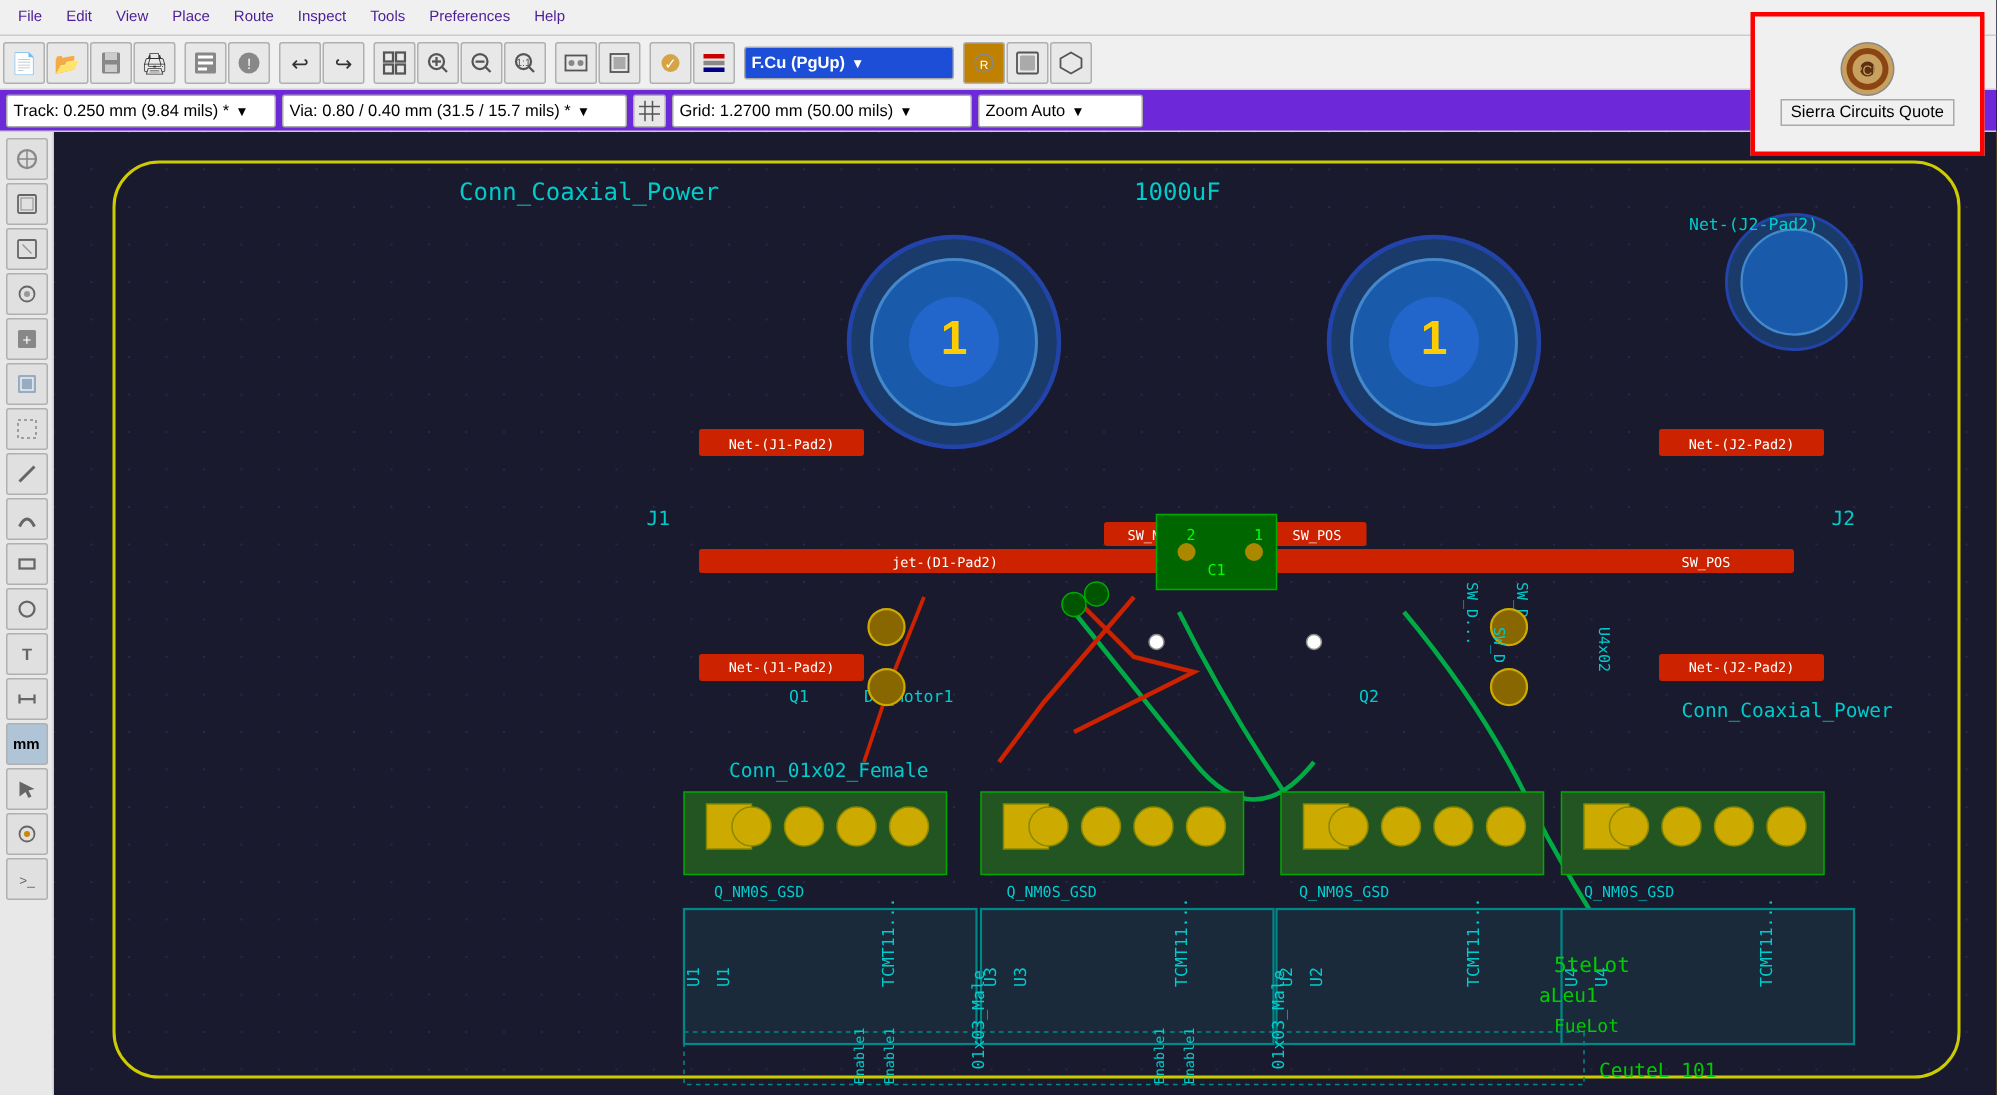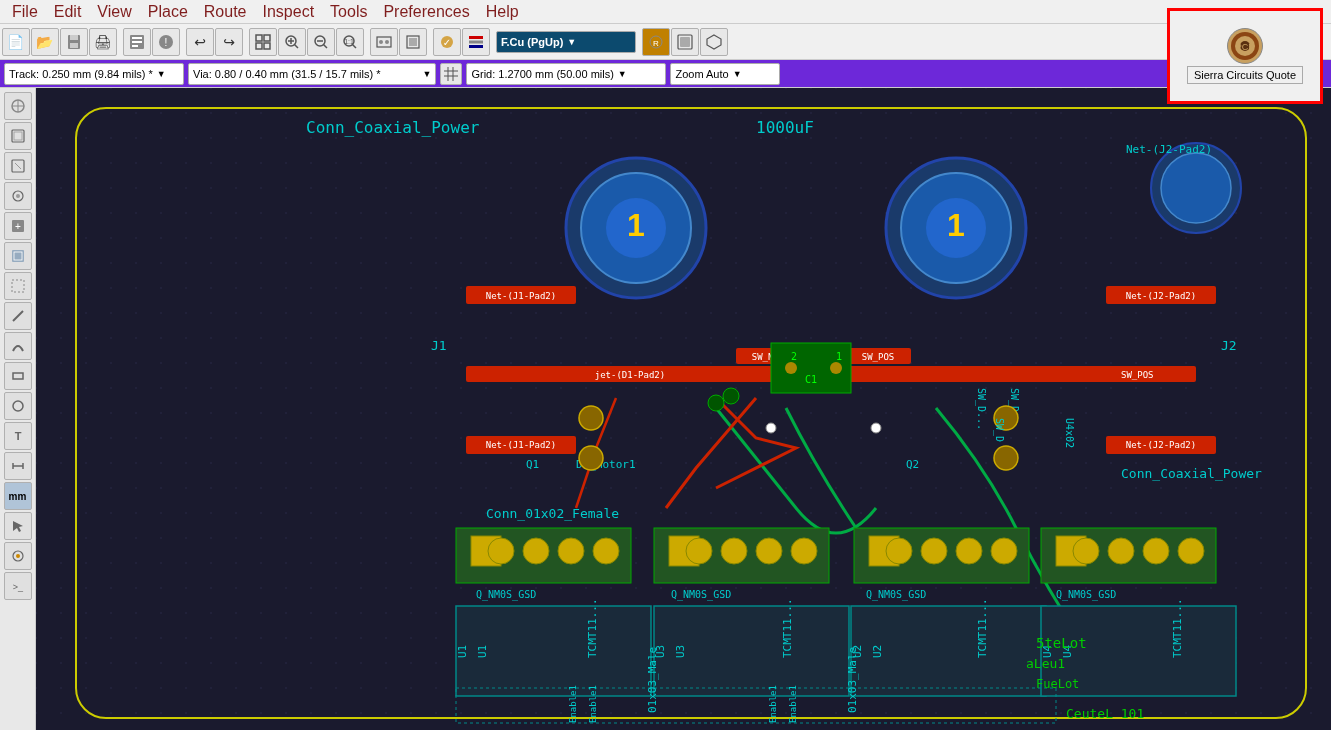--- a/index.html
+++ b/index.html
@@ -10,22 +10,22 @@
       background: #f0f0f0;
       border-bottom: 1px solid #ccc;
       display: flex;
       align-items: center;
       height: 24px;
       padding: 0 4px;
     }
     .menu-item {
       padding: 2px 8px;
       cursor: pointer;
-      font-size: 16px;
-      color: #7f1d1d;
+      font-size: 10px;
+      color: #4c1d95;
     }
 
     
     #toolbar {
       background: #f0f0f0;
       border-bottom: 1px solid #ccc;
       display: flex;
       align-items: center;
       height: 36px;
       padding: 0 2px;
@@ -243,21 +243,21 @@
   </div>
   <div class="tb-btn">
     <svg width="16" height="16" viewBox="0 0 16 16">
         <rect x="1" y="2" width="14" height="3" fill="#c00"></rect>
         <rect x="1" y="6.5" width="14" height="3" fill="#888"></rect>
         <rect x="1" y="11" width="14" height="3" fill="#008"></rect>
       </svg>
   </div>
   <div class="tb-sep"></div>
 
-  <div class="status-dropdown" style="min-width: 140px; background:#0c4a6e; color:white; font-weight:bold;">
+  <div class="status-dropdown" style="min-width: 140px; background:#1d4ed8; color:white; font-weight:bold;">
     <span>F.Cu (PgUp)</span>
     <span class="arrow">▼</span>
   </div>
   <div class="tb-sep"></div>
   <div class="tb-btn" style="background:#c08000;">
     <svg width="16" height="16" viewBox="0 0 16 16">
         <circle cx="8" cy="8" r="6" fill="#c08000" stroke="#888"></circle>
         <text x="8" y="12" text-anchor="middle" fill="white" font-size="8">R</text>
       </svg>
   </div>
@@ -272,21 +272,21 @@
         <polygon points="8,1 15,5 15,11 8,15 1,11 1,5" fill="none" stroke="#555" stroke-width="1.2"></polygon>
       </svg>
   </div>
 </div>
 
 <div id="statusbar">
   <div class="status-dropdown" style="min-width: 180px;">
     <span>Track: 0.250 mm (9.84 mils) *</span>
     <span class="arrow">▼</span>
   </div>
-  <div class="status-dropdown" style="min-width: 230px; gap: 38px;">
+  <div class="status-dropdown" style="min-width: 230px;">
     <span>Via: 0.80 / 0.40 mm (31.5 / 15.7 mils) *</span>
     <span class="arrow">▼</span>
   </div>
   <div class="tb-btn" style="width:22px;height:22px;">
     <svg width="14" height="14" viewBox="0 0 14 14">
         <line x1="0" y1="4" x2="14" y2="4" stroke="#555" stroke-width="1"></line>
         <line x1="0" y1="9" x2="14" y2="9" stroke="#555" stroke-width="1"></line>
         <line x1="4" y1="0" x2="4" y2="14" stroke="#555" stroke-width="1"></line>
         <line x1="9" y1="0" x2="9" y2="14" stroke="#555" stroke-width="1"></line>
       </svg>

